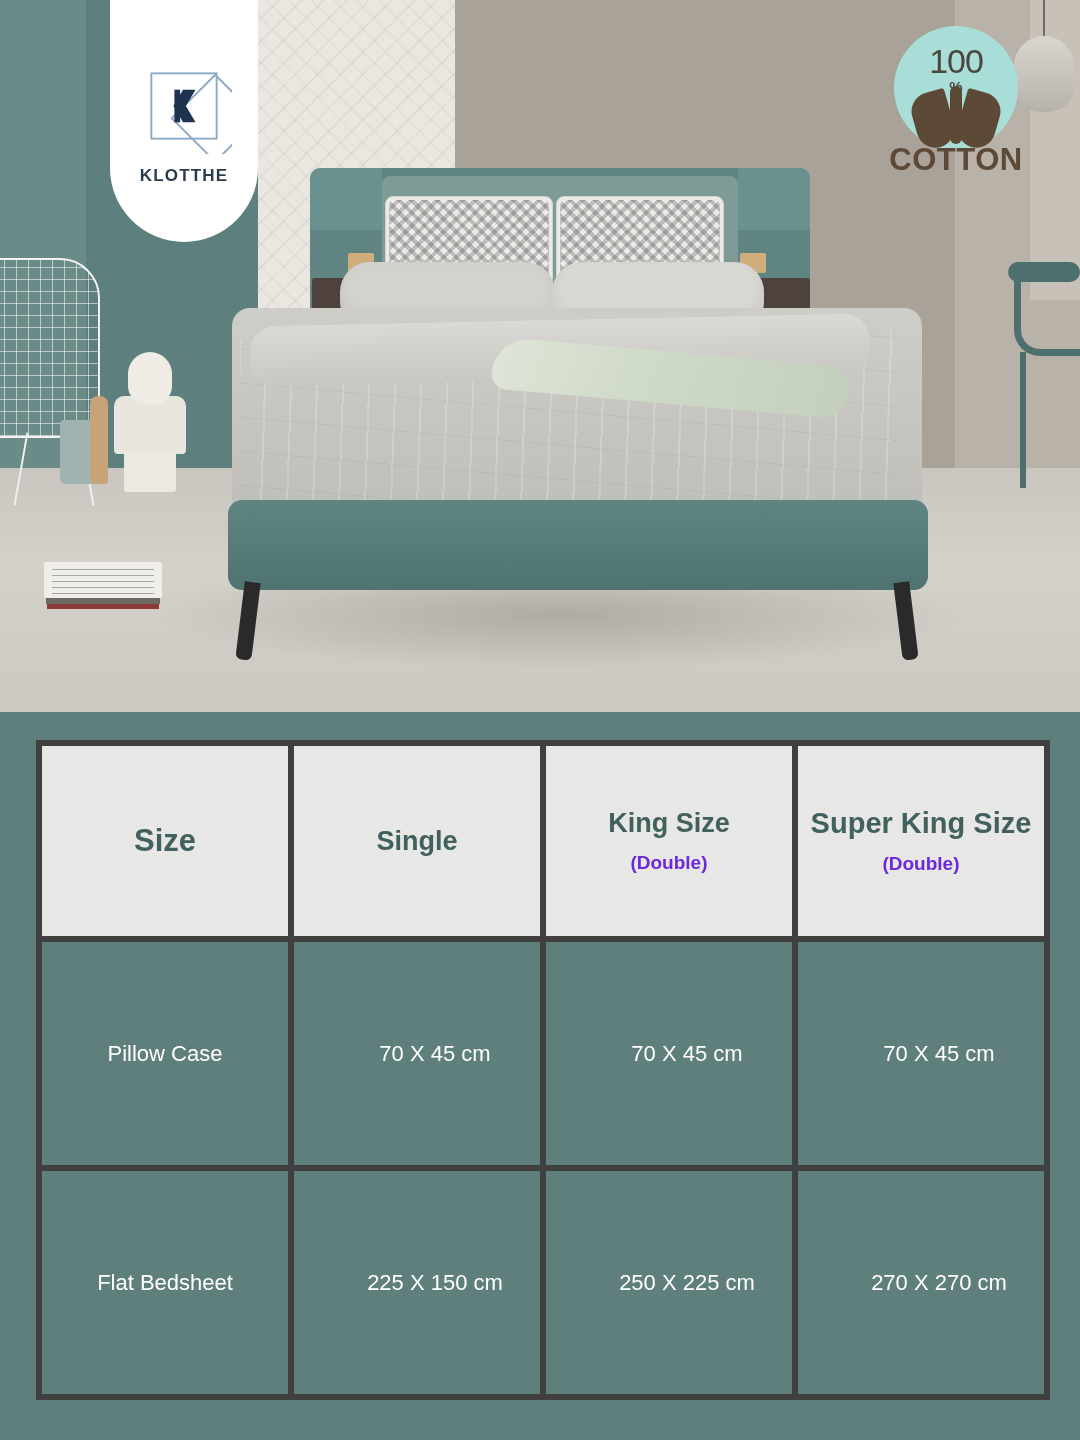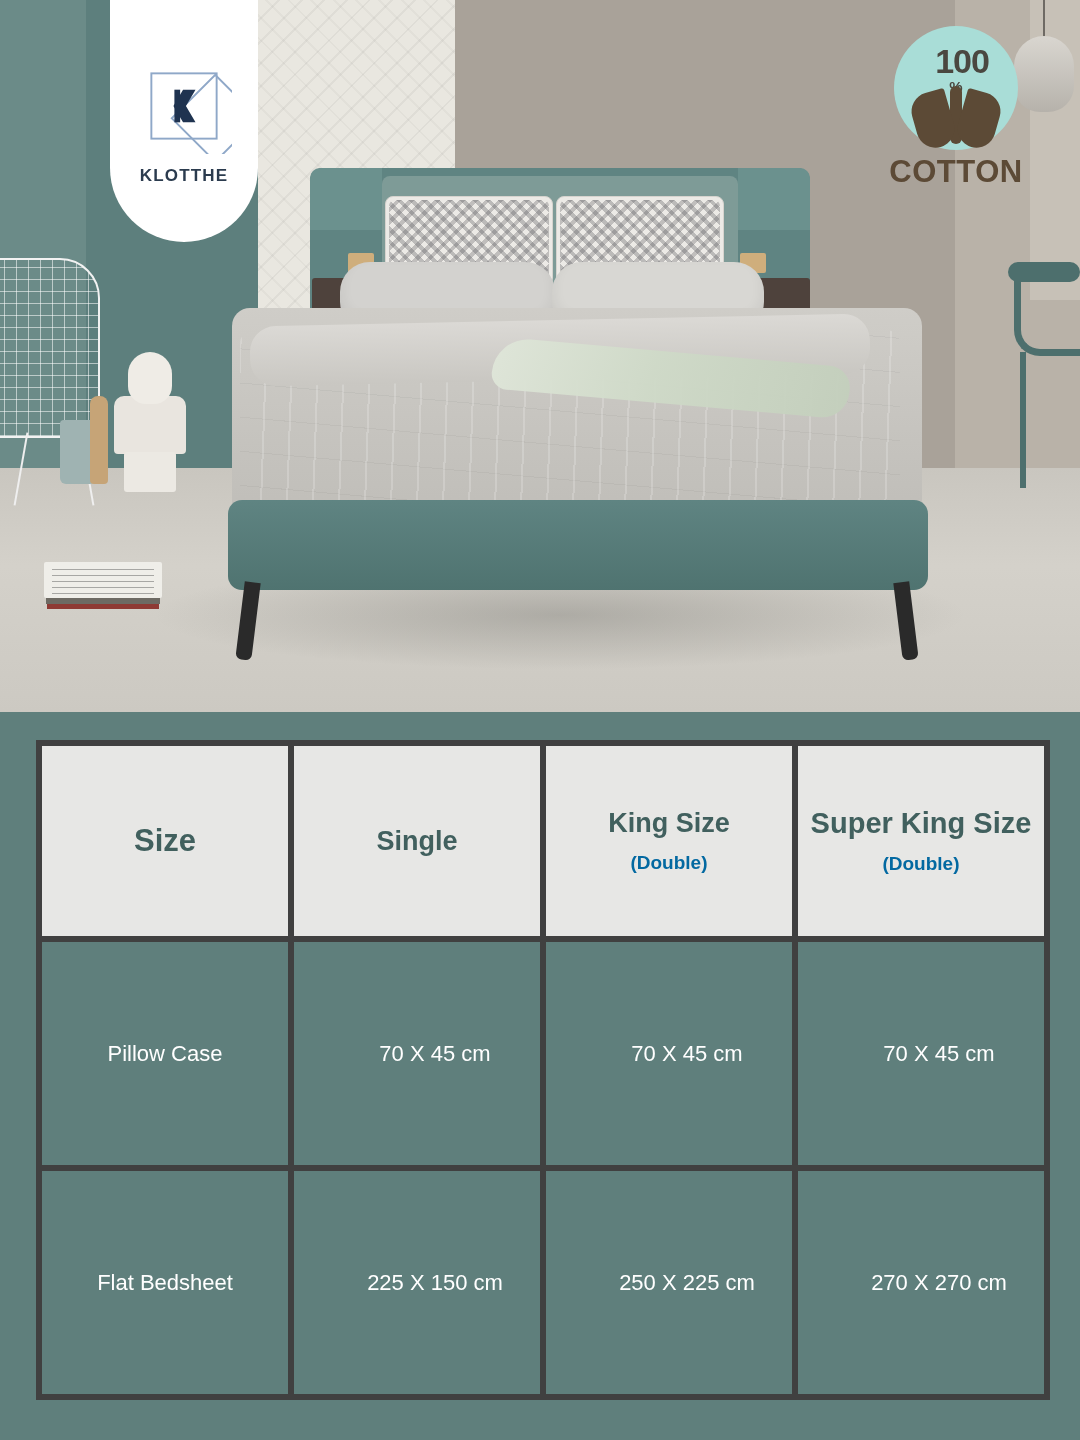--- a/index.html
+++ b/index.html
@@ -240,38 +240,38 @@
   
   .cotton-badge {
     position: absolute; left: 880px; top: 26px; width: 152px; height: 180px;
     text-align: center;
   }
   .cotton-circle {
     position: absolute; left: 14px; top: 0; width: 124px; height: 124px;
     background: #a9ddd7; border-radius: 62px;
   }
   .cotton-100 {
-    position: absolute; left: 6px; top: 16px; width: 152px;
-    font-size: 34px; font-weight: 700; color: #4a4740; letter-spacing: -1px;
+    position: absolute; left: 0; top: 16px; width: 152px;
+    font-size: 34px; font-weight: 400; color: #4a4740; letter-spacing: -1px;
   }
   .cotton-pct {
     position: absolute; left: 0; top: 52px; width: 152px;
     font-size: 15px; font-weight: 800; color: #4a4740;
   }
   .leaf-l, .leaf-r {
     position: absolute; top: 66px; width: 38px; height: 56px; background: #5c4a36;
   }
   .leaf-l { left: 34px; border-radius: 30px 4px 30px 30px; transform: rotate(-16deg); }
   .leaf-r { left: 80px; border-radius: 4px 30px 30px 30px; transform: rotate(16deg); }
   .leaf-stem {
     position: absolute; left: 70px; top: 60px; width: 12px; height: 58px;
     background: #5c4a36; border-radius: 6px;
   }
   .cotton-word {
-    position: absolute; left: -6px; top: 128px; width: 164px;
+    position: absolute; left: -6px; top: 116px; width: 164px;
     font-size: 31px; font-weight: 800; color: #5c4a36; letter-spacing: 0.5px;
   }
 
   
   .table-area {
     position: absolute; left: 0; top: 712px; width: 1080px; height: 728px;
     background: #5f7f7c;
     padding: 28px 36px 40px 36px;
   }
   table.sizes {
@@ -282,21 +282,21 @@
   table.sizes td, table.sizes th {
     border: 6px solid #404040;
     text-align: center;
     vertical-align: middle;
   }
   thead th { background: #e7e7e5; height: 196px; padding: 6px 10px; }
   thead th .h-main {
     display: block; color: #41605e; font-weight: 700; line-height: 1.12;
   }
   thead th .h-sub {
-    display: block; color: #0369a1; font-weight: 700; font-size: 19px; margin-top: 13px;
+    display: block; color: #6d28d9; font-weight: 700; font-size: 19px; margin-top: 13px;
   }
   th.col-size .h-main { font-size: 31px; }
   th.col-single .h-main { font-size: 27px; }
   th.col-king .h-main { font-size: 27px; }
   th.col-superking .h-main { font-size: 29px; }
 
   tbody td { height: 152px; color: #ffffff; }
   td.rowlabel { font-size: 22px; font-weight: 400; }
   td.val { font-size: 22px; font-weight: 400; padding-left: 36px; }
   col.c1 { width: 252px; }

